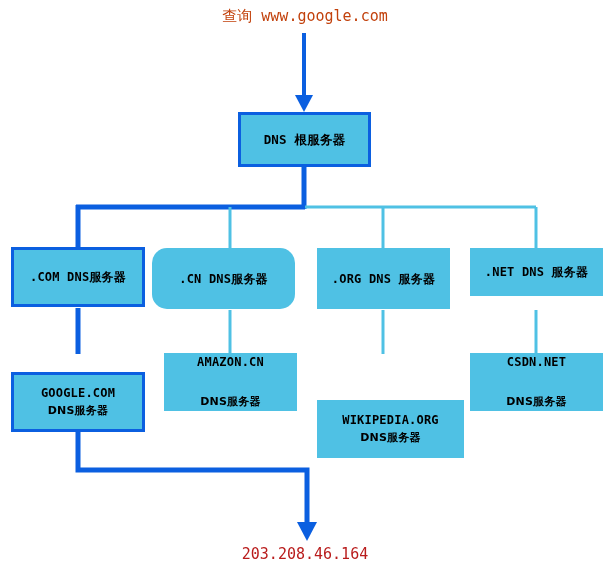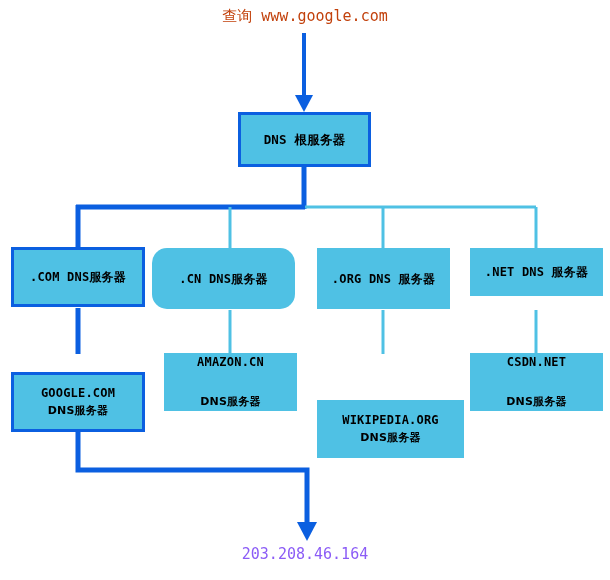--- a/index.html
+++ b/index.html
@@ -56,21 +56,21 @@
   }
 
   .result-ip {
     position: absolute;
     left: 0;
     top: 545px;
     width: 610px;
     text-align: center;
     font-family: "DejaVu Sans Mono", "Liberation Mono", monospace;
     font-size: 15px;
-    color: #8b5cf6;
+    color: #b91c1c;
     white-space: pre;
   }
 
   
   .node {
     position: absolute;
     box-sizing: border-box;
     background: #4FC1E4;
     color: #000000;
     display: flex;

